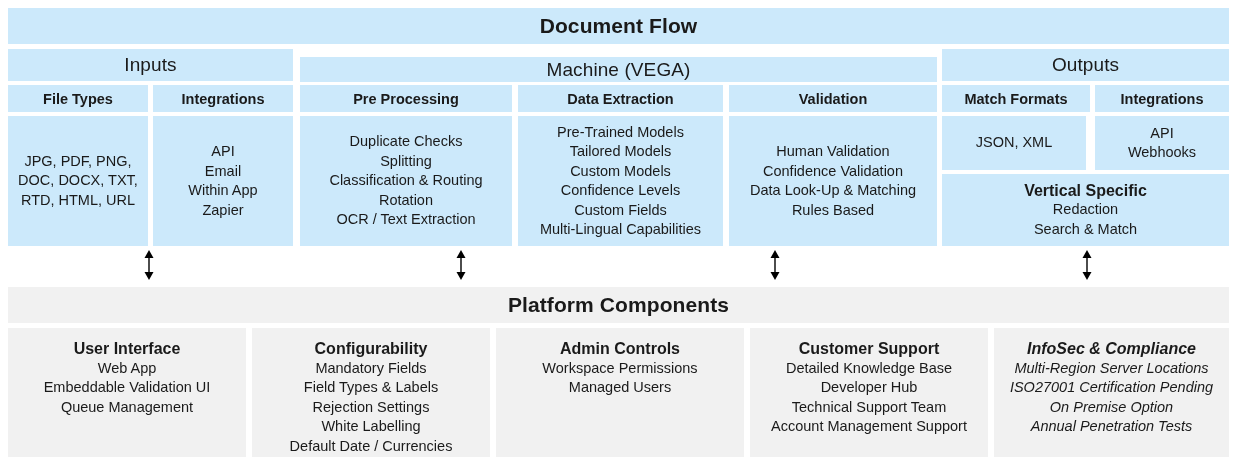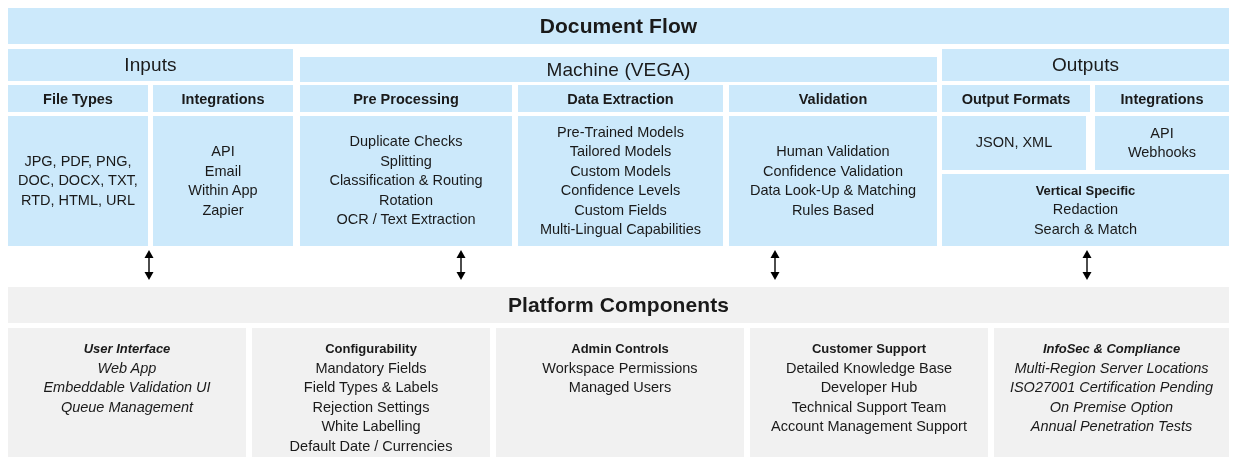--- a/index.html
+++ b/index.html
@@ -56,21 +56,21 @@
   .body-text {
     font-size: 14.5px;
     font-weight: 400;
     line-height: 19.5px;
   }
   .body-text .ln {
     display: block;
     white-space: nowrap;
   }
   .card-head {
-    font-size: 13px;
+    font-size: 16px;
     font-weight: 700;
     margin-bottom: 0px;
     display: block;
   }
 
   .card {
     position: absolute;
     box-sizing: border-box;
     background: #f1f1f1;
     display: flex;
@@ -164,21 +164,21 @@
       <span class="ln">Data Look-Up &amp; Matching</span>
       <span class="ln">Rules Based</span>
     </div>
   </div>
 
   <div class="blk blue section-title" style="left:942px; top:49px; width:287px; height:32px;">
     <span>Outputs</span>
   </div>
 
   <div class="blk blue col-head" style="left:942px; top:85px; width:148px; height:27px;">
-    <span>Output Formats</span>
+    <span>Match Formats</span>
   </div>
   <div class="blk blue col-head" style="left:1095px; top:85px; width:134px; height:27px;">
     <span>Integrations</span>
   </div>
 
   <div class="blk blue body-text" style="left:942px; top:116px; width:144px; height:54px;">
     <div>
       <span class="ln">JSON, XML</span>
     </div>
   </div>
@@ -215,21 +215,21 @@
   <svg class="arrow" style="left:1080px; top:249px;" viewBox="0 0 14 32">
     <path d="M7 1 L11.5 9 L2.5 9 Z" fill="#000"></path>
     <path d="M7 31 L11.5 23 L2.5 23 Z" fill="#000"></path>
     <line x1="7" y1="6" x2="7" y2="26" stroke="#000" stroke-width="1.4"></line>
   </svg>
 
   <div class="blk grey banner-title" style="left:8px; top:287px; width:1221px; height:36px;">
     <span>Platform Components</span>
   </div>
 
-  <div class="card body-text" style="left:8px; top:328px; width:238px; height:129px;font-style:italic;">
+  <div class="card body-text" style="left:8px; top:328px; width:238px; height:129px;">
     <span class="ln card-head">User Interface</span>
     <span class="ln">Web App</span>
     <span class="ln">Embeddable Validation UI</span>
     <span class="ln">Queue Management</span>
   </div>
 
   <div class="card body-text" style="left:252px; top:328px; width:238px; height:129px;">
     <span class="ln card-head">Configurability</span>
     <span class="ln">Mandatory Fields</span>
     <span class="ln">Field Types &amp; Labels</span>

